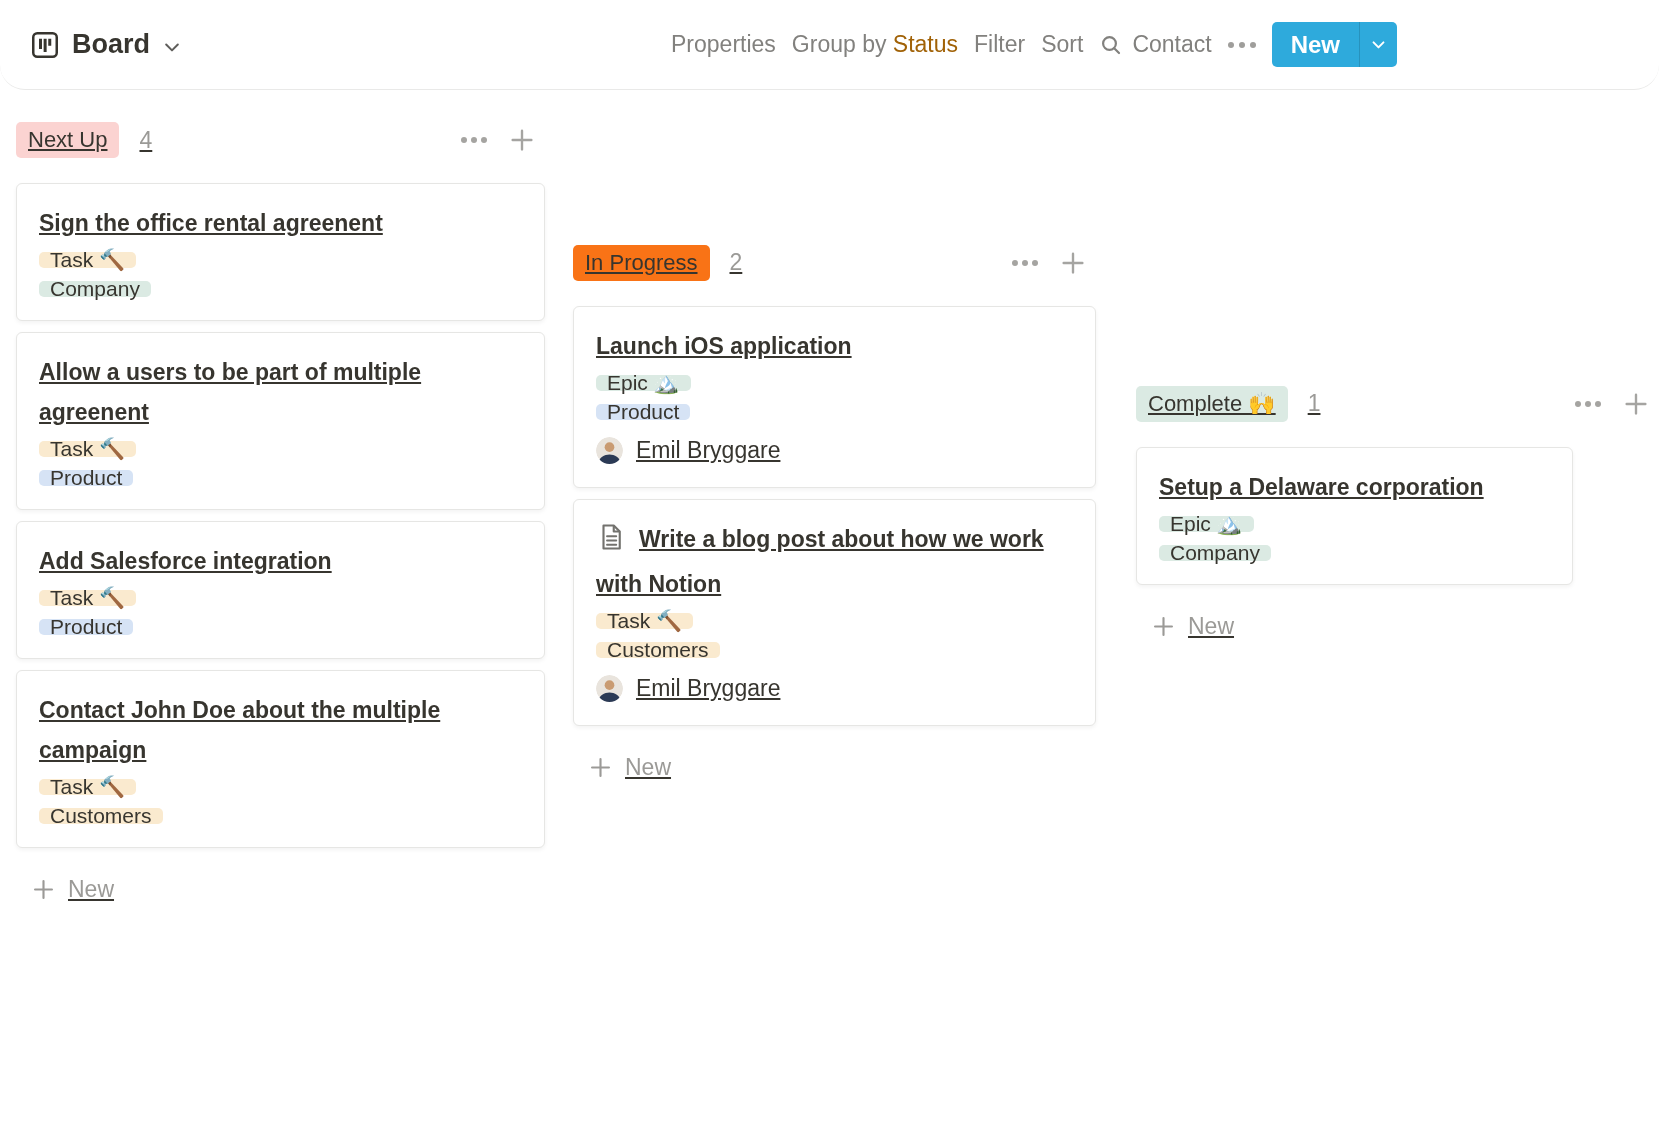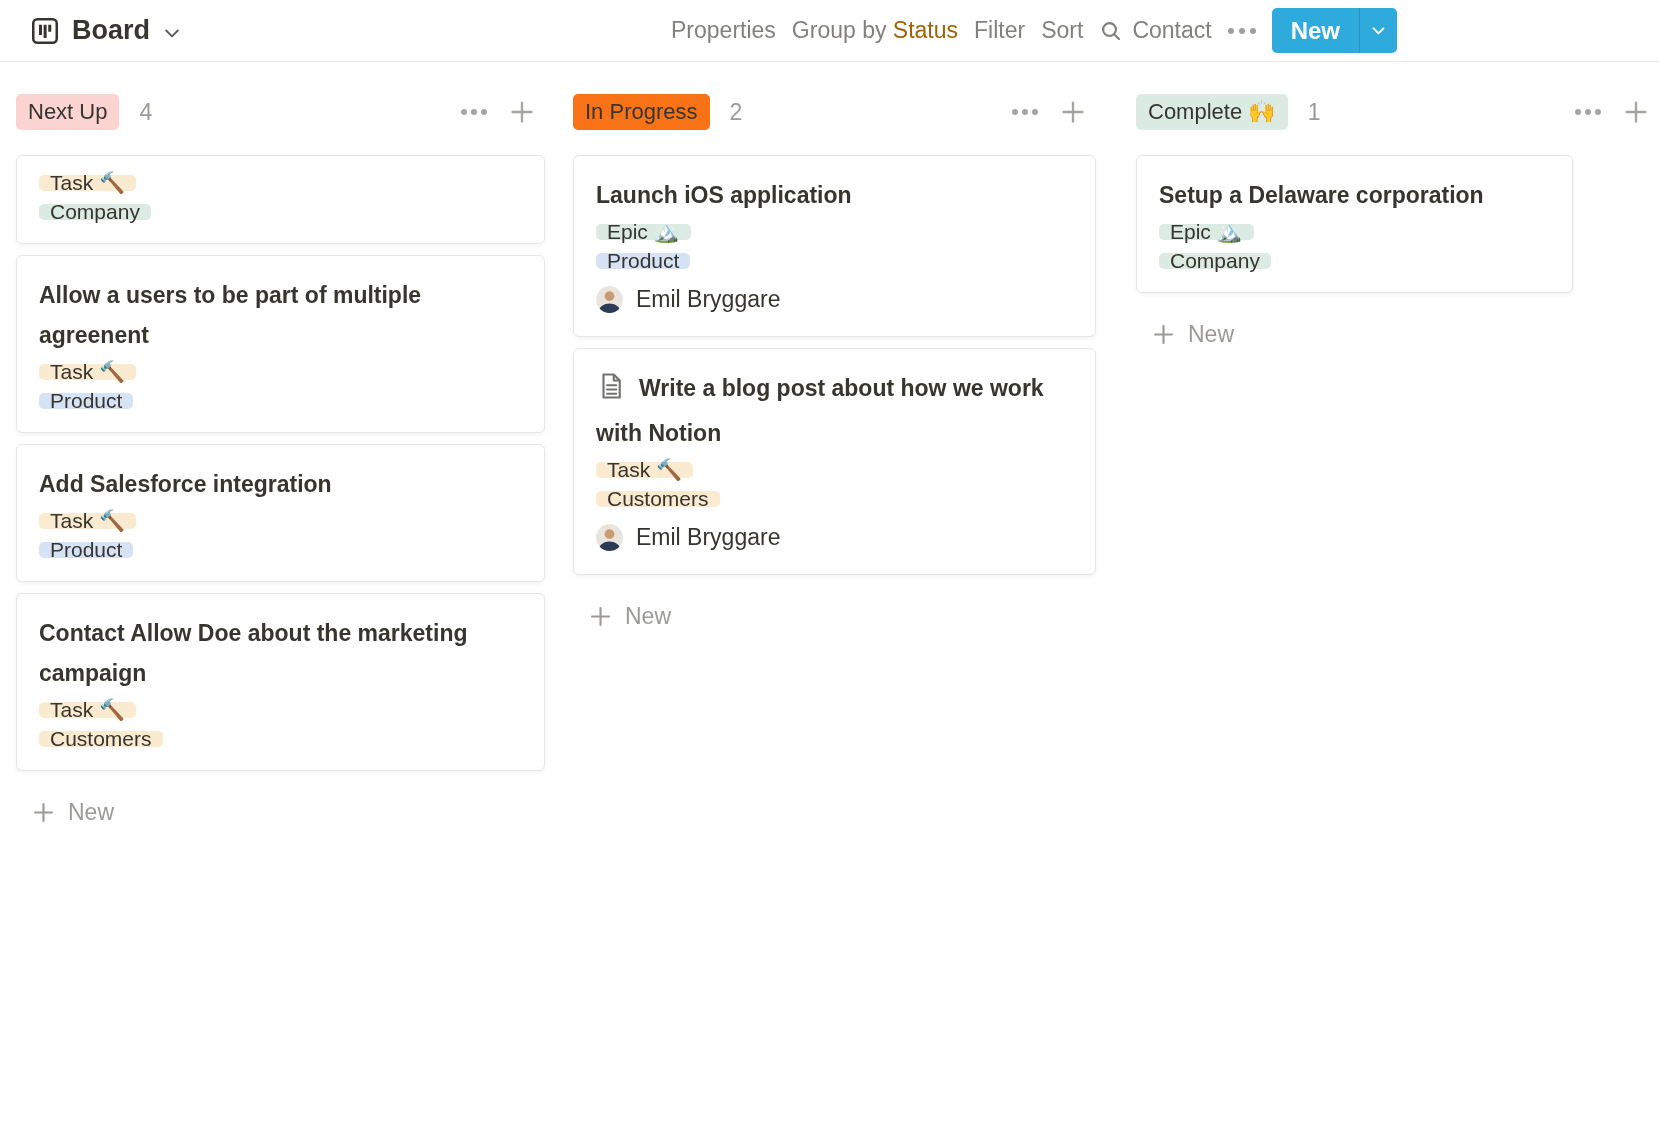--- a/index.html
+++ b/index.html
@@ -5,37 +5,37 @@
   * { box-sizing: border-box; }
   html,body { margin:0; padding:0; }
   body {
     width:1659px; height:1125px; background:#ffffff;
     font-family:"Liberation Sans", sans-serif; color:#37352f;
     overflow:hidden; -webkit-font-smoothing:antialiased;
   }
 
   
   .topbar {
-    height:62px; display:flex; align-items:center; justify-content:space-between;
-    border-bottom:1px solid #e9e9e8; padding-left:30px;
+    height:90px; display:flex; align-items:center; justify-content:space-between;
+    border-bottom:1px solid #e9e9e8; padding-left:30px;border-radius:25px;
   }
   .view-switcher { display:flex; align-items:center; gap:12px; cursor:pointer; }
   .view-title { font-size:27px; font-weight:700; color:#37352f; }
   .toolbar { display:flex; align-items:center; gap:16px; margin-right:262px; }
   .tb-item { font-size:23px; color:#82817e; cursor:pointer; white-space:nowrap; }
   .tb-strong { color:#a16207; }
   .tb-search { display:flex; align-items:center; gap:9px; cursor:pointer; }
   .dots { display:inline-flex; gap:5px; align-items:center; }
   .dots i { width:6px; height:6px; border-radius:50%; background:#9f9e9b; display:block; }
   .new-btn { display:flex; height:45px; border-radius:5px; overflow:hidden; cursor:pointer; }
   .new-btn-main { padding:0 19px; display:flex; align-items:center; color:#fff; font-size:24px; font-weight:600; }
   .new-btn-caret { width:38px; display:flex; align-items:center; justify-content:center; border-left:1px solid rgba(0,0,0,0.14); }
 
   
-  .board { display:flex; padding:32px 0 0 16px; gap:28px; align-items:flex-start; }
+  .board { display:flex; padding:32px 0 0 16px; gap:28px; align-items:center;text-decoration:underline; }
   .col-0 { width:530px; }
   .col-1 { width:524px; }
   .col-2 { width:524px; margin-left:12px; }
   .col-2 .card { width:437px; }
 
   .column-header { display:flex; align-items:center; height:36px; margin-bottom:25px; padding-right:8px; }
   .status-tag {
     display:inline-flex; align-items:center; height:36px; padding:0 12px;
     border-radius:5px; font-size:22px; color:#37352f; cursor:pointer; white-space:nowrap;
   }
@@ -140,20 +140,21 @@
           <span style="display:flex">
             <svg width="30" height="30" viewBox="0 0 24 24" fill="none">
               <path d="M12 4.5v15M4.5 12h15" stroke="#a5a4a1" stroke-width="1.9" stroke-linecap="round"></path>
             </svg>
           </span>
         </button>
       </span>
     </div>
     <div class="cards">
   <article class="card">
+    <h3 class="card-title"><span>Sign the office rental agreenent</span></h3>
     <div class="card-tags">
             <div class="tag-row"><span class="tag" style="background: rgb(250, 234, 207);">Task 🔨</span></div>
             <div class="tag-row"><span class="tag" style="background: rgb(219, 234, 227);">Company</span></div>
           </div>
   </article>
 
   <article class="card">
     <h3 class="card-title"><span>Allow a users to be part of multiple agreenent</span></h3>
     <div class="card-tags">
             <div class="tag-row"><span class="tag" style="background: rgb(250, 234, 207);">Task 🔨</span></div>
@@ -163,21 +164,21 @@
 
   <article class="card">
     <h3 class="card-title"><span>Add Salesforce integration</span></h3>
     <div class="card-tags">
             <div class="tag-row"><span class="tag" style="background: rgb(250, 234, 207);">Task 🔨</span></div>
             <div class="tag-row"><span class="tag" style="background: rgb(214, 227, 245);">Product</span></div>
           </div>
   </article>
 
   <article class="card">
-    <h3 class="card-title"><span>Contact Allow Doe about the marketing campaign</span></h3>
+    <h3 class="card-title"><span>Contact John Doe about the multiple campaign</span></h3>
     <div class="card-tags">
             <div class="tag-row"><span class="tag" style="background: rgb(250, 234, 207);">Task 🔨</span></div>
             <div class="tag-row"><span class="tag" style="background: rgb(250, 234, 207);">Customers</span></div>
           </div>
   </article>
 </div>
     <div class="new-row">
       <span style="display:flex">
         <svg width="27" height="27" viewBox="0 0 24 24" fill="none">
           <path d="M12 4.5v15M4.5 12h15" stroke="#9b9a97" stroke-width="1.9" stroke-linecap="round"></path>

